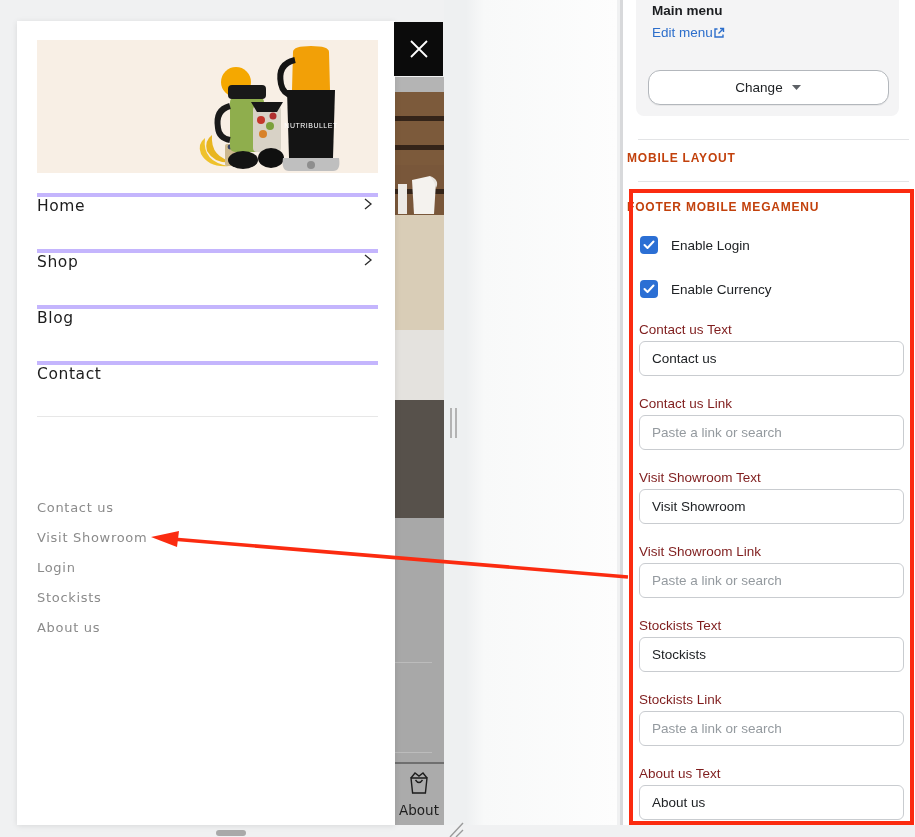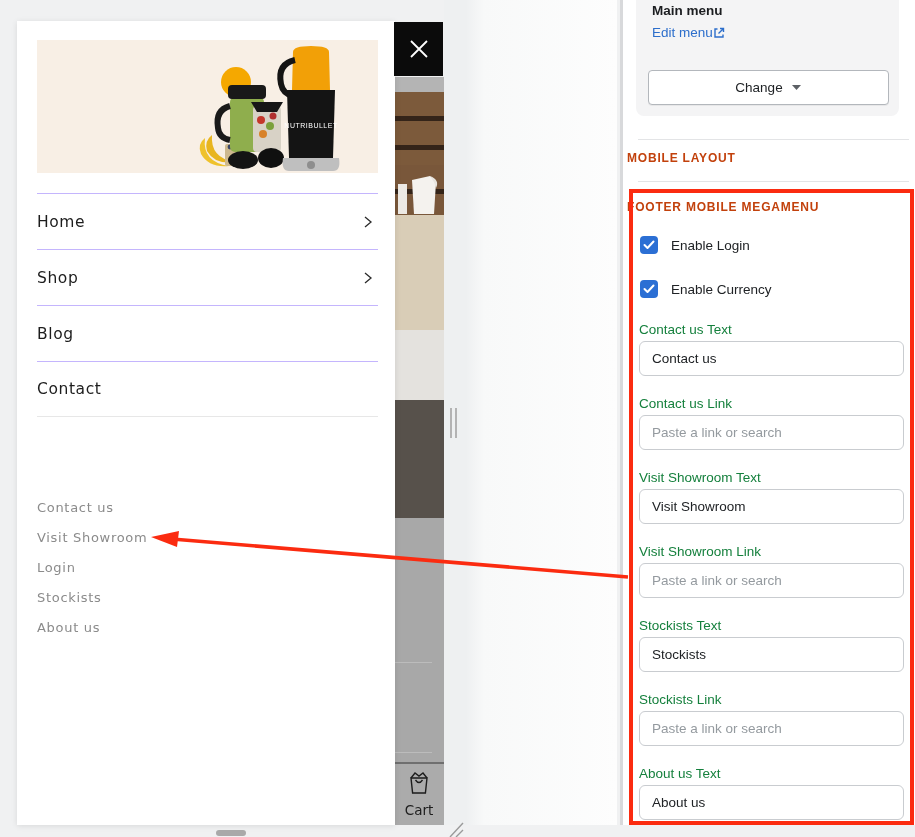--- a/index.html
+++ b/index.html
@@ -8,22 +8,22 @@
 
   
   .preview-light-col { position:absolute; left:444px; top:0; width:173px; height:825px;
     background:linear-gradient(to right,#eef0f1 0 22px,#f8f9f9 40px,#fdfdfd 100%); }
 
   .drawer { position:absolute; left:17px; top:21px; width:378px; height:804px; background:#fff;
     box-shadow:0 1px 6px rgba(0,0,0,.10); }
   .logo-box { position:absolute; left:20px; top:19px; width:341px; height:133px; background:#f8efe5; }
 
   .menu-list { position:absolute; left:20px; top:172px; width:341px; }
-  .menu-item { position:relative; height:56px; border-top:1px solid #c4b5fd; display:flex;
-    align-items:center; justify-content:space-between; cursor:pointer;gap:36px; }
+  .menu-item { position:relative; height:56px; border-top:4px solid #c4b5fd; display:flex;
+    align-items:flex-start; justify-content:space-between; cursor:pointer;gap:36px; }
   .menu-item:last-child { border-bottom:1px solid #e7e7e7; }
   .menu-item span { font-family:"DejaVu Sans", sans-serif; font-weight:400; font-size:15.5px;
     letter-spacing:.6px; color:#1d1d1d; }
   .menu-item svg { margin-right:4px; }
 
   .footer-links { position:absolute; left:20px; top:471px; width:300px; }
   .footer-link { height:30px; display:flex; align-items:center; font-family:"DejaVu Sans", sans-serif;
     font-size:13px; letter-spacing:.7px; color:#8b8b8b; cursor:pointer; }
 
   .close-btn { position:absolute; left:394px; top:22px; width:49px; height:54px; background:#0b0b0b;
@@ -62,36 +62,36 @@
     border-left:3px solid #d8d9db; font-size:13.5px; color:#202326; }
   .scroll-shadow { position:absolute; right:0; top:0; width:18px; height:825px;
     background:linear-gradient(to right, rgba(0,0,0,0), rgba(0,0,0,0.085)); pointer-events:none; }
 
   .menu-card { position:absolute; left:13px; top:-14px; width:263px; height:130px; background:#f4f4f5;
     border-radius:8px; }
   .menu-card-title { position:absolute; left:16px; top:17px; font-weight:700; font-size:13.5px; color:#1c1e21; }
   .menu-card-link { position:absolute; left:16px; top:39px; color:#2c6ecb; font-size:13.5px;
     display:flex; align-items:center; cursor:pointer; }
   .change-btn { position:absolute; left:12px; top:84px; width:241px; height:35px; background:#fff;
-    border:1px solid #b3b7bc; border-radius:4px; box-shadow:0 1px 0 rgba(0,0,0,.05);
+    border:1px solid #b3b7bc; border-radius:12px; box-shadow:0 1px 0 rgba(0,0,0,.05);
     display:flex; align-items:center; justify-content:center; gap:8px; font-size:13.5px; color:#202326; cursor:pointer; }
 
   .sb-divider { position:absolute; left:15px; width:271px; height:1px; background:#e3e4e6; }
   .sb-section-h { position:absolute; left:4px; font-size:12px; font-weight:700; letter-spacing:.8px;
     color:#c2410c; }
 
   .red-box { position:absolute; left:6px; top:189px; width:285px; height:636px;
     border:4px solid #fb2b10; z-index:30; pointer-events:none; }
 
   .toggle-row { position:absolute; left:17px; display:flex; align-items:center; gap:13px; cursor:pointer; }
   .checkbox { width:18px; height:18px; border-radius:4px; background:#2b6fd4; display:flex;
     align-items:center; justify-content:center; }
   .toggle-label { font-size:13.5px; color:#202326; }
 
-  .field-label { position:absolute; left:16px; font-size:13.5px; color:#15803d; }
+  .field-label { position:absolute; left:16px; font-size:13.5px; color:#7f1d1d; }
   .field-input { position:absolute; left:16px; width:265px; height:35px; border:1px solid #c9ccd0;
     border-radius:6px; background:#fff; font-family:"Liberation Sans", sans-serif; font-size:13.5px;
     color:#202326; padding:0 12px; outline:none; }
   .field-input::placeholder { color:#949a9f; }
 
   .annotation-svg { position:absolute; left:0; top:0; width:915px; height:837px; z-index:40; pointer-events:none; }
 </style>
 </head>
 <body>
 
@@ -115,21 +115,21 @@
   <div class="strip strip-div2"></div>
   <div class="strip strip-line"></div>
   <div class="strip strip-bottombar"></div>
 
   <div class="cart-block">
     <svg width="24" height="26" viewBox="0 0 24 26">
       <path d="M4 8 L8 3 L12 6 L16 3 L20 8" fill="none" stroke="#1d1d1d" stroke-width="1.4"></path>
       <path d="M4 8 L20 8 L18.4 23 L5.6 23 Z" fill="none" stroke="#1d1d1d" stroke-width="1.4"></path>
       <path d="M8.5 10 Q12 15 15.5 10" fill="none" stroke="#1d1d1d" stroke-width="1.4"></path>
     </svg>
-    <div class="cart-label">Cart</div>
+    <div class="cart-label">About</div>
   </div>
 
   <div class="drawer">
     <div class="logo-box">
       <svg width="341" height="133" viewBox="0 0 341 133">
         <circle cx="199" cy="42" r="15" fill="#f5a800"></circle>
 
         <path d="M168 98 Q165 122 192 126 Q172 128 164 114 Q160 104 168 98 Z" fill="#efc22c"></path>
         <path d="M175 95 Q173 118 198 122 Q178 125 170 111 Q167 101 175 95 Z" fill="#e8b51f"></path>
 

